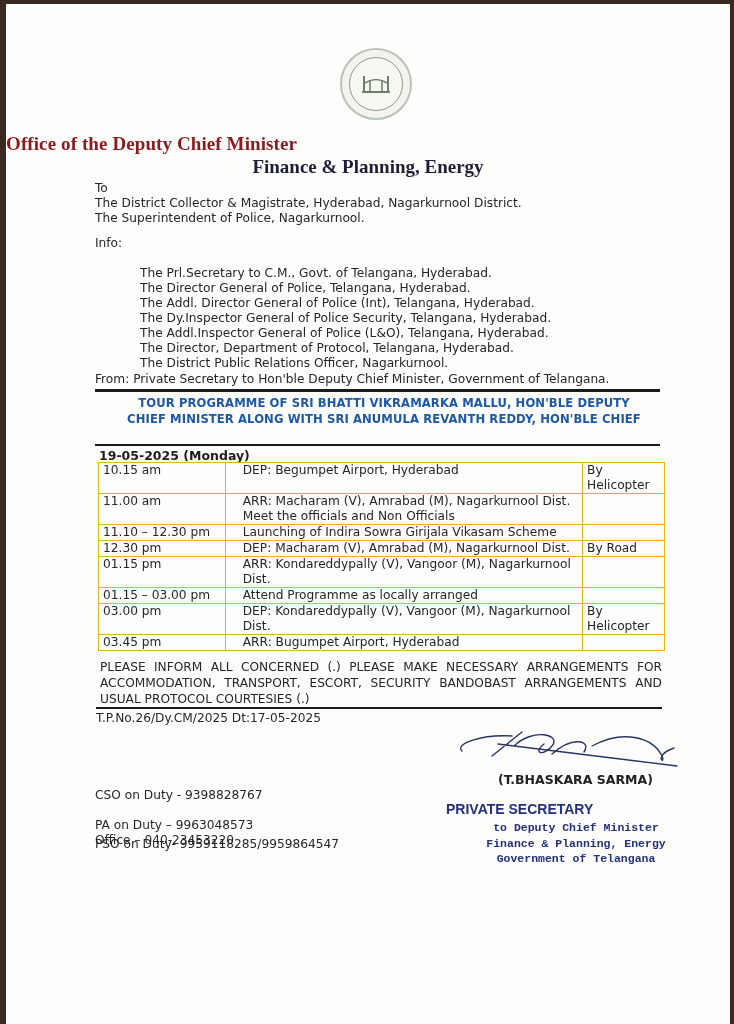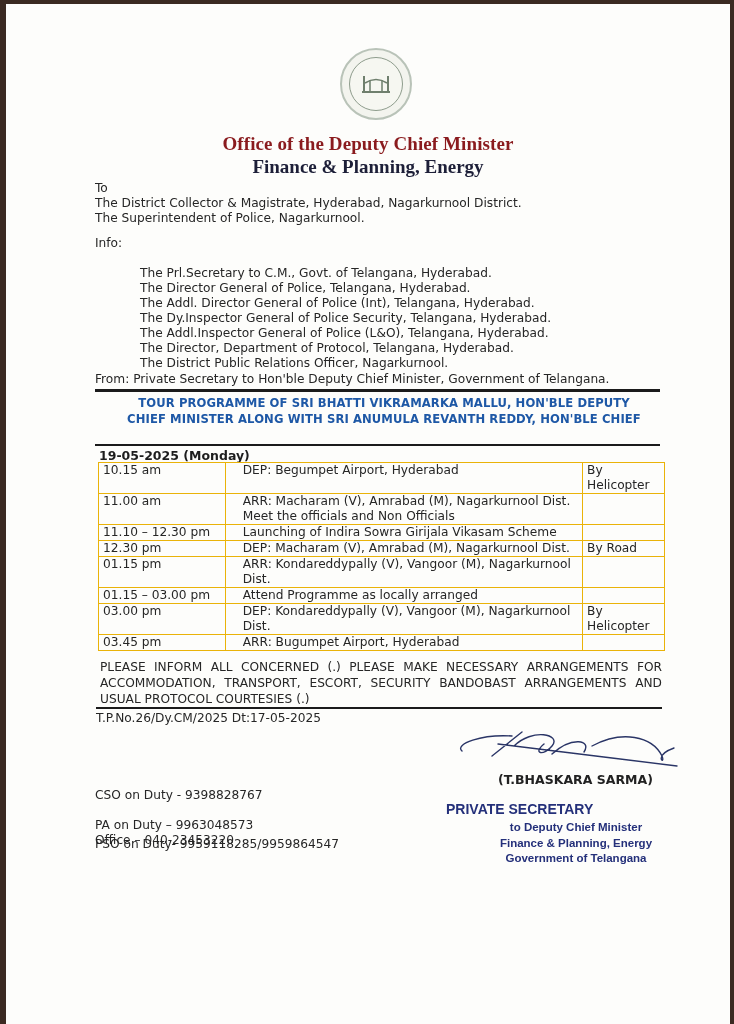--- a/index.html
+++ b/index.html
@@ -24,21 +24,21 @@
     border: 2px solid #b9c3b8;
     background: #f3f4ee;
   }
   .emblem .ring {
     position: absolute; left: 7px; top: 7px; width: 54px; height: 54px;
     border-radius: 50%; border: 1.5px solid #8e9c8c; background: #f6f7f1;
   }
   .emblem .gate { position:absolute; left: 19px; top: 22px; width: 30px; height: 22px; }
 
   .office-title {
-    position: absolute; left: 0; width: 724px; top: 129px; text-align: center;
+    position: absolute; left: 0; width: 724px; top: 129px; text-align: left;
     font-family: "Liberation Serif", serif; font-weight: bold;
     font-size: 19px; color: #8a1b1e; letter-spacing: 0.1px;
   }
   .office-sub {
     position: absolute; left: 0; width: 724px; top: 152px; text-align: center;
     font-family: "Liberation Serif", serif; font-weight: bold;
     font-size: 19px; color: #1d1f38;
   }
 
   .txt { position: absolute; font-size: 12.2px; line-height: 16px; white-space: nowrap; color: #262626; }
@@ -66,21 +66,21 @@
   table.sched td.c1 { width: 127px; }
   table.sched td.c2 { width: 358px; padding-left: 17px; }
   table.sched td.c3 { width: 82px; }
 
   .notice { position: absolute; left: 94px; top: 655px; width: 562px; font-size: 12.2px; line-height: 16px; text-align: justify; color: #262626; }
 
   .sig-name { position: absolute; left: 492px; top: 768px; font-weight: bold; font-size: 12.5px; color: #222; }
   .ps-title { position: absolute; left: 440px; width: 260px; text-align: left; top: 797px;
     font-family: "Liberation Sans", sans-serif; font-weight: bold; font-size: 14px; color: #24307a; }
   .ps-line { position: absolute; left: 440px; width: 260px; text-align: center;
-    font-family: Liberation Sans, sans-serif; font-weight: bold; font-size: 11.5px; color: #24307a; }
+    font-family: Liberation Mono, monospace; font-weight: bold; font-size: 11.5px; color: #24307a; }
   .signature { position: absolute; left: 446px; top: 722px; width: 230px; height: 50px; }
 </style>
 </head>
 <body>
 
 <div class="paper">
 
   <div class="emblem">
     <div class="ring"></div>
     <svg class="gate" viewBox="0 0 30 22">

